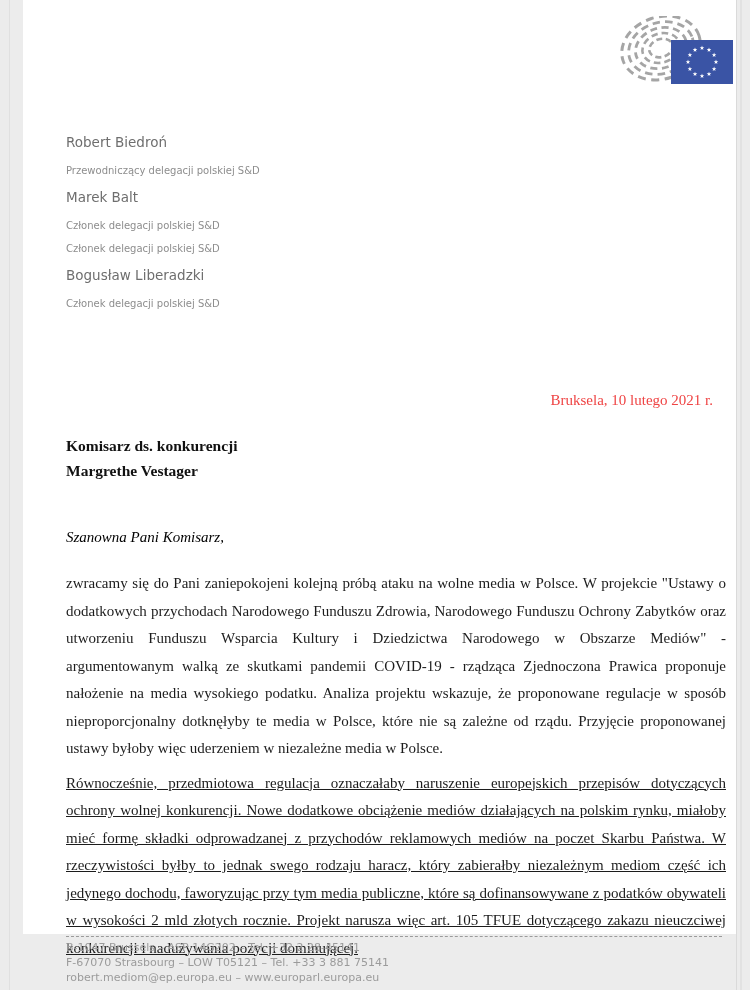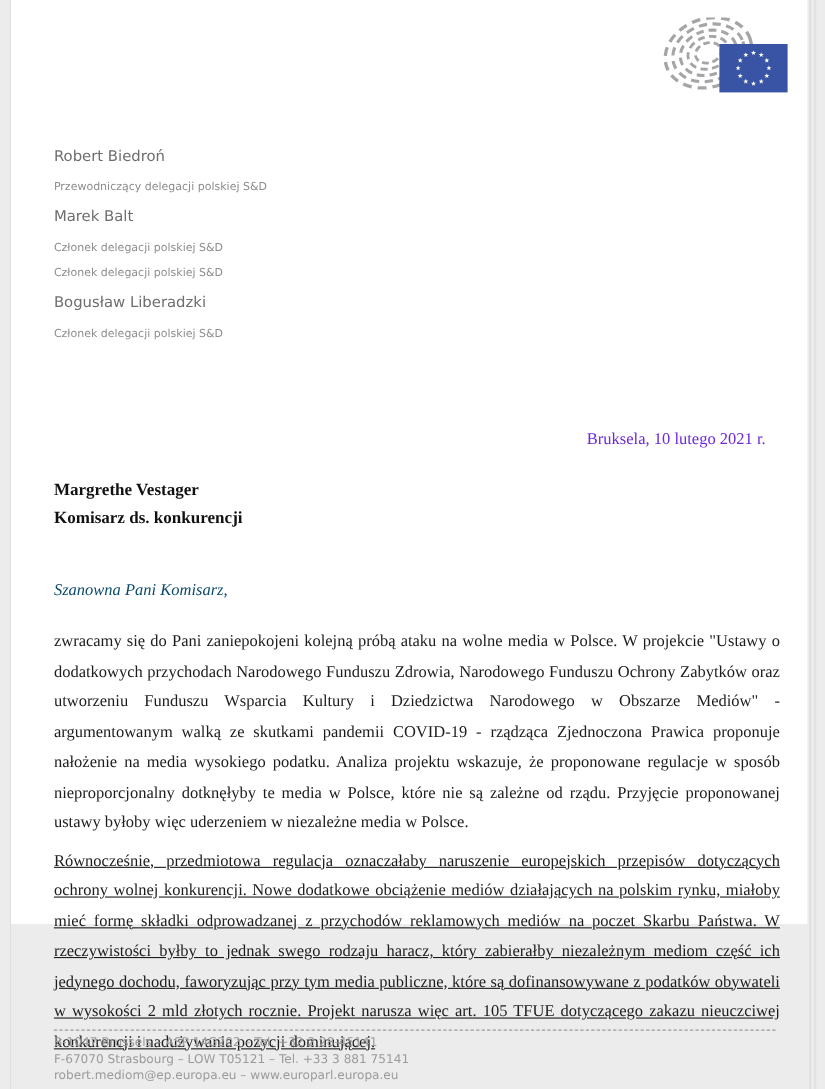--- a/index.html
+++ b/index.html
@@ -3,47 +3,47 @@
 <meta charset="utf-8">
 <style>
   html,body{margin:0;padding:0;}
   body{
     width:750px;height:990px;position:relative;
     background:#ececec;
     font-family:"Liberation Serif", serif;
     overflow:hidden;
   }
   .page{
-    position:absolute;left:6px;top:0;width:728px;height:840px;
+    position:absolute;left:23px;top:0;width:728px;height:934px;
     background:#ffffff;
   }
   .edge{position:absolute;top:0;bottom:0;background:#ececec;}
   .edge.left{left:0;width:9px;border-right:1px solid #e0e0e0;}
   .edge.right{right:0;width:13px;border-left:1px solid #dadada;}
   .edge.right::before{
     content:"";position:absolute;left:3px;top:0;bottom:0;width:2px;background:#e2e2e2;
   }
 
   .logo{position:absolute;top:16px;right:16px;width:124px;height:72px;}
 
   .senders{position:absolute;left:43px;top:133px;font-family:"DejaVu Sans","Liberation Sans",sans-serif;}
   .sender-name{font-size:13.5px;line-height:18px;color:#6e6e6e;margin:0 0 14px 0;}
   .sender-title{font-size:10px;line-height:12px;color:#8d8d8d;margin:0 0 11px 0;}
 
   .date-line{
     position:absolute;top:392px;right:38px;
-    font-size:15px;color:#6d28d9;
+    font-size:15px;color:#ef4444;
   }
 
   .recipient{position:absolute;left:43px;top:433px;color:#111;}
   .recipient div{font-weight:bold;font-size:15.5px;line-height:25px;}
 
   .salutation{
     position:absolute;left:43px;top:529px;
-    font-style:italic;font-size:15px;color:#0c4a6e;
+    font-style:italic;font-size:15px;color:#000000;
   }
 
   .body-text{
     position:absolute;left:43px;top:570px;width:660px;
     font-size:15px;line-height:27.5px;color:#1c1c1c;
     text-align:justify;
   }
   .body-text p{margin:0;}
   .body-text p + p{margin-top:7px;text-decoration:underline;}
 
@@ -105,22 +105,22 @@
     </div>
     <div>
       <p class="sender-name">Bogusław Liberadzki</p>
       <p class="sender-title">Członek delegacji polskiej S&amp;D</p>
     </div>
   </div>
 
   <div class="date-line">Bruksela, 10 lutego 2021 r.</div>
 
   <div class="recipient">
+    <div>Komisarz ds. konkurencji</div>
     <div>Margrethe Vestager</div>
-    <div>Komisarz ds. konkurencji</div>
   </div>
 
   <div class="salutation">Szanowna Pani Komisarz,</div>
 
   <div class="body-text">
     <p>zwracamy się do Pani zaniepokojeni kolejną próbą ataku na wolne media w Polsce. W projekcie "Ustawy o dodatkowych przychodach Narodowego Funduszu Zdrowia, Narodowego Funduszu Ochrony Zabytków oraz utworzeniu Funduszu Wsparcia Kultury i Dziedzictwa Narodowego w Obszarze Mediów"  - argumentowanym walką ze skutkami pandemii COVID-19 - rządząca Zjednoczona Prawica proponuje nałożenie na media wysokiego podatku. Analiza projektu wskazuje, że proponowane regulacje w sposób nieproporcjonalny dotknęłyby te media w Polsce, które nie są zależne od rządu. Przyjęcie proponowanej ustawy byłoby więc uderzeniem w niezależne media w Polsce.</p>
     <p>Równocześnie, przedmiotowa regulacja oznaczałaby naruszenie europejskich przepisów dotyczących ochrony wolnej konkurencji. Nowe dodatkowe obciążenie mediów działających na polskim rynku, miałoby mieć formę składki odprowadzanej z przychodów reklamowych mediów na poczet Skarbu Państwa. W rzeczywistości byłby to jednak swego rodzaju haracz, który zabierałby niezależnym mediom część ich jedynego dochodu, faworyzując przy tym media publiczne, które są dofinansowywane z podatków obywateli w wysokości 2 mld złotych rocznie. Projekt narusza więc art. 105 TFUE dotyczącego zakazu nieuczciwej konkurencji i nadużywania pozycji dominującej.</p>
   </div>
 
   <div class="footer">

